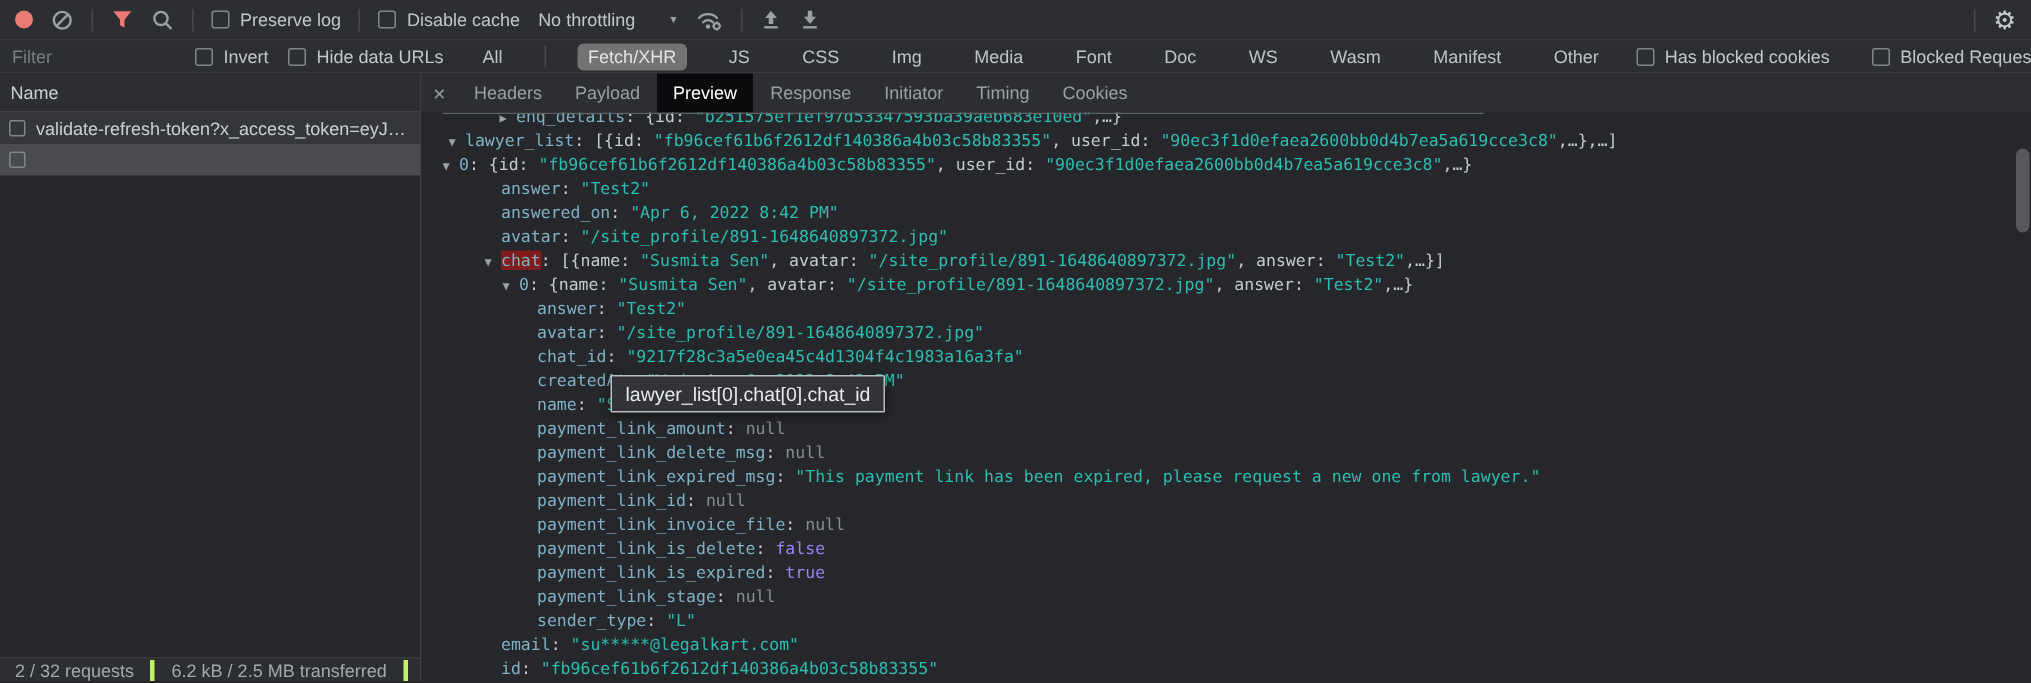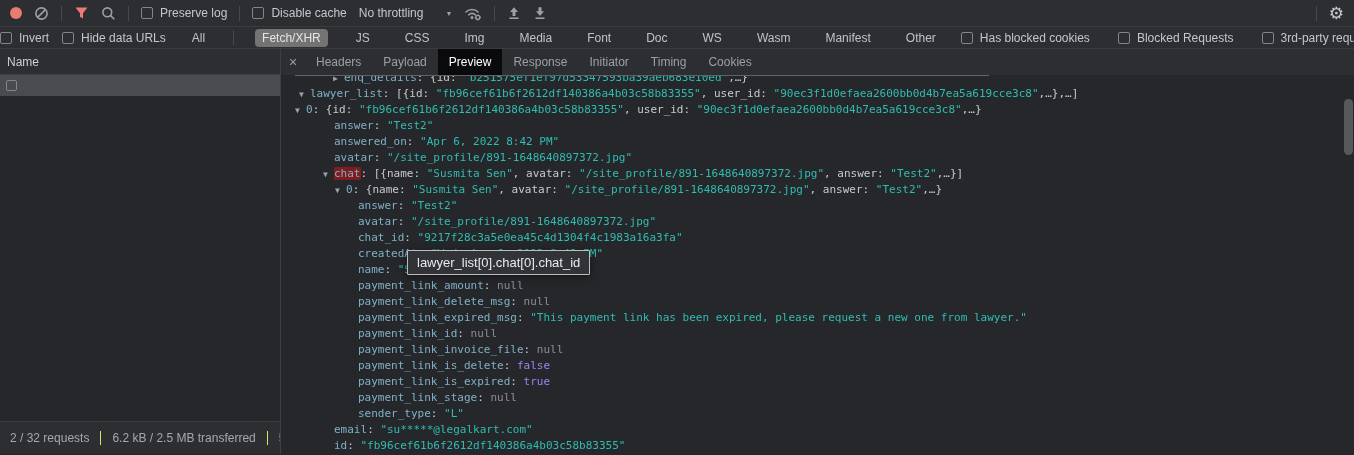--- a/index.html
+++ b/index.html
@@ -38,24 +38,24 @@
   .main{display:flex;height:405px}
   .sidebar{width:281px;flex:none;border-right:1px solid #3e3f43;display:flex;flex-direction:column;background:#26272a}
   .name-header{height:26px;background:var(--chrome);border-bottom:1px solid #3f4043;
         font-size:12px;color:#ccd0d5;display:flex;align-items:center;padding-left:7px}
   .req{height:21px;display:flex;align-items:center;gap:7px;padding-left:6px;font-size:12px;
         color:#ccd0d5;white-space:nowrap;overflow:hidden}
   .req .box{width:11px;height:11px}
   .req.selected{background:var(--selected-row);color:#e6e8ea}
   .req.first{background:#35363a}
   .req-fill{flex:1}
-  .status{height:33px;background:var(--chrome);border-top:1px solid var(--border);
+  .status{height:16px;background:var(--chrome);border-top:1px solid var(--border);
         display:flex;align-items:center;font-size:12px;color:#a4a9af;overflow:hidden;white-space:nowrap}
   .seg{padding:0 11px}
-  .seg + .seg{border-left:1px solid #bef264}
+  .seg + .seg{border-left:3px solid #bef264}
   .seg:first-child{padding-left:10px}
   
   .detail{flex:1;display:flex;flex-direction:column;min-width:0}
   .tabs{height:26px;background:var(--chrome);display:flex;align-items:stretch;flex:none}
   .tab{font-size:12px;color:var(--muted);line-height:26px;padding:0 11px;white-space:nowrap}
   .tab.active{background:var(--tab-active-bg);color:#fff}
   .tab-close{width:24px;text-align:center;color:var(--muted);font-size:14px;line-height:26px}
   .tree{flex:1;position:relative;overflow:hidden;background:#26272a}
   .tree-rows{margin-top:-5px}
   .trow{height:16px;line-height:16px;font-family:"DejaVu Sans Mono","Liberation Mono",monospace;
@@ -136,20 +136,21 @@
         <path d="M7 10 L3 5.2 H5.5 V1.2 H8.5 V5.2 H11z" fill="#9aa0a6"></path>
         <rect x="2.5" y="11.4" width="9" height="1.6" fill="#9aa0a6"></rect>
       </svg>
   </span>
   <span class="spacer"></span>
   <span class="sep"></span>
   <span class="gear">⚙</span>
 </div>
 
 <div class="row2">
+  <input class="filter-input" placeholder="Filter" style="">
   <span class="cb">
     <span class="box"></span>
     <span>Invert</span>
   </span>
   <span class="cb">
     <span class="box"></span>
     <span>Hide data URLs</span>
   </span>
   <div class="chips">
       <span class="chip">All</span>
@@ -182,20 +183,24 @@
     </div>
 </div>
 
 <div class="main">
 
   <div class="sidebar">
     <div class="name-header">
       <span>Name</span>
     </div>
     <div>
+        <div class="req first">
+          <span class="box"></span>
+          <span>validate-refresh-token?x_access_token=eyJ…</span>
+        </div>
         <div class="req selected">
           <span class="box"></span>
         </div>
       </div>
     <div class="req-fill"></div>
     <div class="status">
         <span class="seg">2 / 32 requests</span>
         <span class="seg">6.2 kB / 2.5 MB transferred</span>
         <span class="seg">5</span>
       </div>

